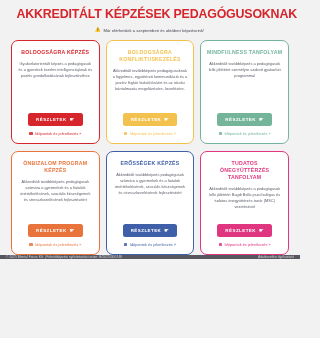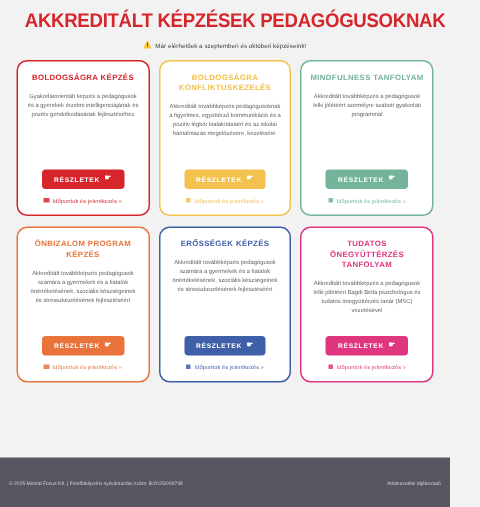--- a/index.html
+++ b/index.html
@@ -2,21 +2,21 @@
 <html lang="hu"><head>
 <meta charset="utf-8">
 <style>
   * { box-sizing: border-box; margin: 0; padding: 0; }
   html, body {
     width: 300px; height: 338px;
     font-family: "Liberation Sans", sans-serif;
     background: #f2f2f3;
     overflow: hidden;
   }
-  .page { width: 300px; height: 338px; position: relative; display: flex; flex-direction: column; }
+  .page { width: 300px; height: 253px; position: relative; display: flex; flex-direction: column; }
 
   .hero { padding: 7px 8px 0 8px; }
   .hero-title {
     text-align: center;
     color: #d6252b;
     font-weight: 700;
     font-size: 13.2px;
     letter-spacing: -0.2px;
     line-height: 1.1;
     transform: scaleX(0.94);

